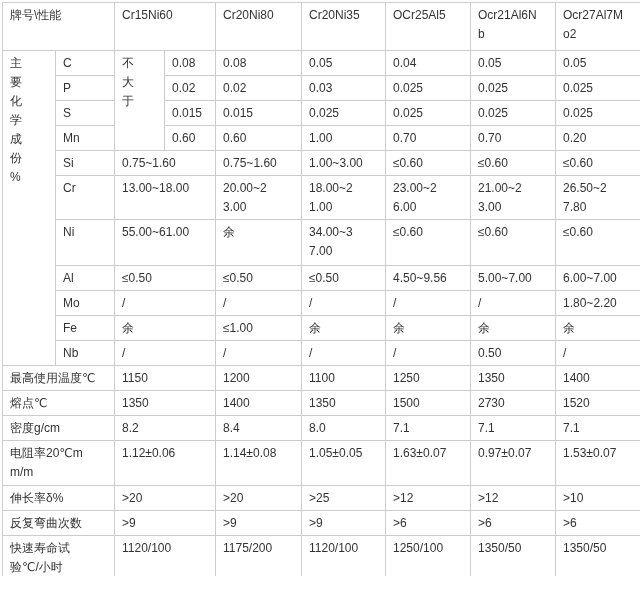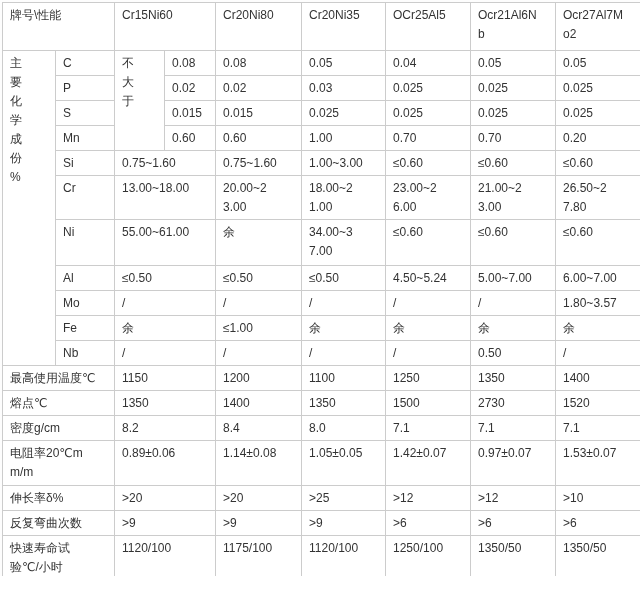--- a/index.html
+++ b/index.html
@@ -161,33 +161,33 @@
     <td>≤0.60</td>
     <td>≤0.60</td>
     <td>≤0.60</td>
   </tr>
 
   <tr style="height:25px">
     <td>Al</td>
     <td colspan="2">≤0.50</td>
     <td>≤0.50</td>
     <td>≤0.50</td>
-    <td>4.50~5.24</td>
+    <td>4.50~9.56</td>
     <td>5.00~7.00</td>
     <td>6.00~7.00</td>
   </tr>
 
   <tr style="height:23px">
     <td>Mo</td>
     <td colspan="2">/</td>
     <td>/</td>
     <td>/</td>
     <td>/</td>
     <td>/</td>
-    <td>1.80~3.57</td>
+    <td>1.80~2.20</td>
   </tr>
 
   <tr style="height:25px">
     <td>Fe</td>
     <td colspan="2">余</td>
     <td>≤1.00</td>
     <td>余</td>
     <td>余</td>
     <td>余</td>
     <td>余</td>
@@ -229,24 +229,24 @@
     <td>8.4</td>
     <td>8.0</td>
     <td>7.1</td>
     <td>7.1</td>
     <td>7.1</td>
   </tr>
 
   <tr style="height:45px">
     <td colspan="2" class="plabel">电阻率20℃m
 m/m</td>
-    <td colspan="2">0.89±0.06</td>
+    <td colspan="2">1.12±0.06</td>
     <td>1.14±0.08</td>
     <td>1.05±0.05</td>
-    <td>1.42±0.07</td>
+    <td>1.63±0.07</td>
     <td>0.97±0.07</td>
     <td>1.53±0.07</td>
   </tr>
 
   <tr style="height:24px">
     <td colspan="2" class="plabel">伸长率δ%</td>
     <td colspan="2">&gt;20</td>
     <td>&gt;20</td>
     <td>&gt;25</td>
     <td>&gt;12</td>
@@ -261,21 +261,21 @@
     <td>&gt;9</td>
     <td>&gt;6</td>
     <td>&gt;6</td>
     <td>&gt;6</td>
   </tr>
 
   <tr style="height:48px">
     <td colspan="2" class="plabel">快速寿命试
 验℃/小时</td>
     <td colspan="2">1120/100</td>
-    <td>1175/100</td>
+    <td>1175/200</td>
     <td>1120/100</td>
     <td>1250/100</td>
     <td>1350/50</td>
     <td>1350/50</td>
   </tr>
 
   <tr style="height:22px">
     <td colspan="2" class="plabel">磁性</td>
     <td colspan="2">非磁性</td>
     <td>非磁性</td>

